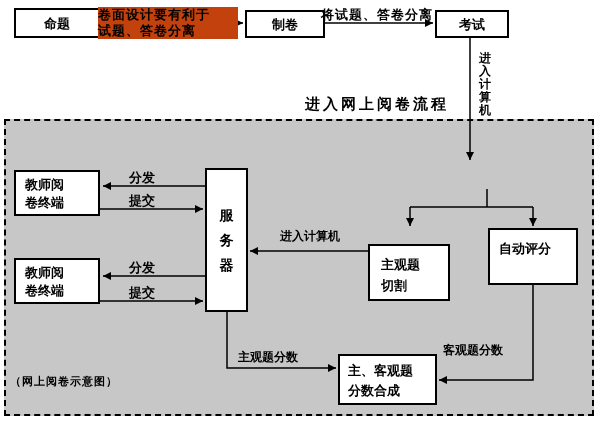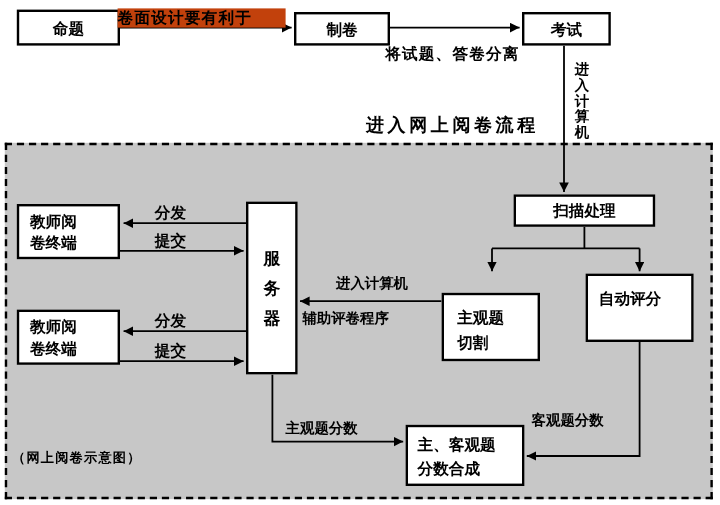--- a/index.html
+++ b/index.html
@@ -50,21 +50,21 @@
     position: absolute;
     z-index: 2;
     font-size: 13px;
     white-space: nowrap;
   }
 
   
   .n-mingti   { left: 14px;  top: 8px;  width: 86px; height: 30px; }
   .lbl-design { left: 98px;  top: 7px;  width: 140px; background: #c2410c; line-height: 16px; letter-spacing: 1px; }
   .n-zhijuan  { left: 245px; top: 10px; width: 80px; height: 28px; }
-  .lbl-separate { left: 321px; top: 6px; letter-spacing: 1px; margin-top: 30px; }
+  .lbl-separate { left: 321px; top: 6px; letter-spacing: 1px; }
   .n-kaoshi   { left: 435px; top: 10px; width: 74px; height: 28px; }
   .lbl-collect {
     left: 477px; top: 52px; width: 16px;
     font-size: 12px; line-height: 13px;
     word-break: break-all; white-space: normal;
     text-align: center;
   }
   .lbl-enter  { left: 305px; top: 95px; font-size: 15px; letter-spacing: 3px; }
 
   
@@ -124,33 +124,33 @@
       <polyline points="227,312 227,368 336,368" marker-end="url(#ah)"></polyline>
 
       <polyline points="533,285 533,380 439,380" marker-end="url(#ah)"></polyline>
     </g>
   </svg>
 
   <div class="node center n-mingti">命题</div>
 
   <div class="lbl lbl-design">
     <div>卷面设计要有利于</div>
+    <div>试题、答卷分离</div>
   </div>
 
   <div class="node center n-zhijuan">制卷</div>
 
   <div class="lbl lbl-separate">将试题、答卷分离</div>
 
   <div class="node center n-kaoshi">考试</div>
 
   <div class="lbl lbl-collect">进入计算机</div>
 
   <div class="lbl lbl-enter">进入网上阅卷流程</div>
 
-  <div class="node center n-scan">扫描处理</div>
 
   <div class="node n-server">
     <div class="vtext">服务器</div>
   </div>
 
   <div class="node n-subjective">
     <div>主观题</div>
     <div>切割</div>
   </div>
 
@@ -171,19 +171,18 @@
   <div class="node n-merge">
     <div>主、客观题</div>
     <div>分数合成</div>
   </div>
 
   <div class="lbl lbl-dist1">分发</div>
   <div class="lbl lbl-sub1">提交</div>
   <div class="lbl lbl-dist2">分发</div>
   <div class="lbl lbl-sub2">提交</div>
   <div class="lbl lbl-enter-computer">进入计算机</div>
-  <div class="lbl lbl-assist">辅助评卷程序</div>
   <div class="lbl lbl-obj-score">客观题分数</div>
   <div class="lbl lbl-subj-score">主观题分数</div>
 
   <div class="caption">（网上阅卷示意图）</div>
 
 </div>
 
 </body></html>

